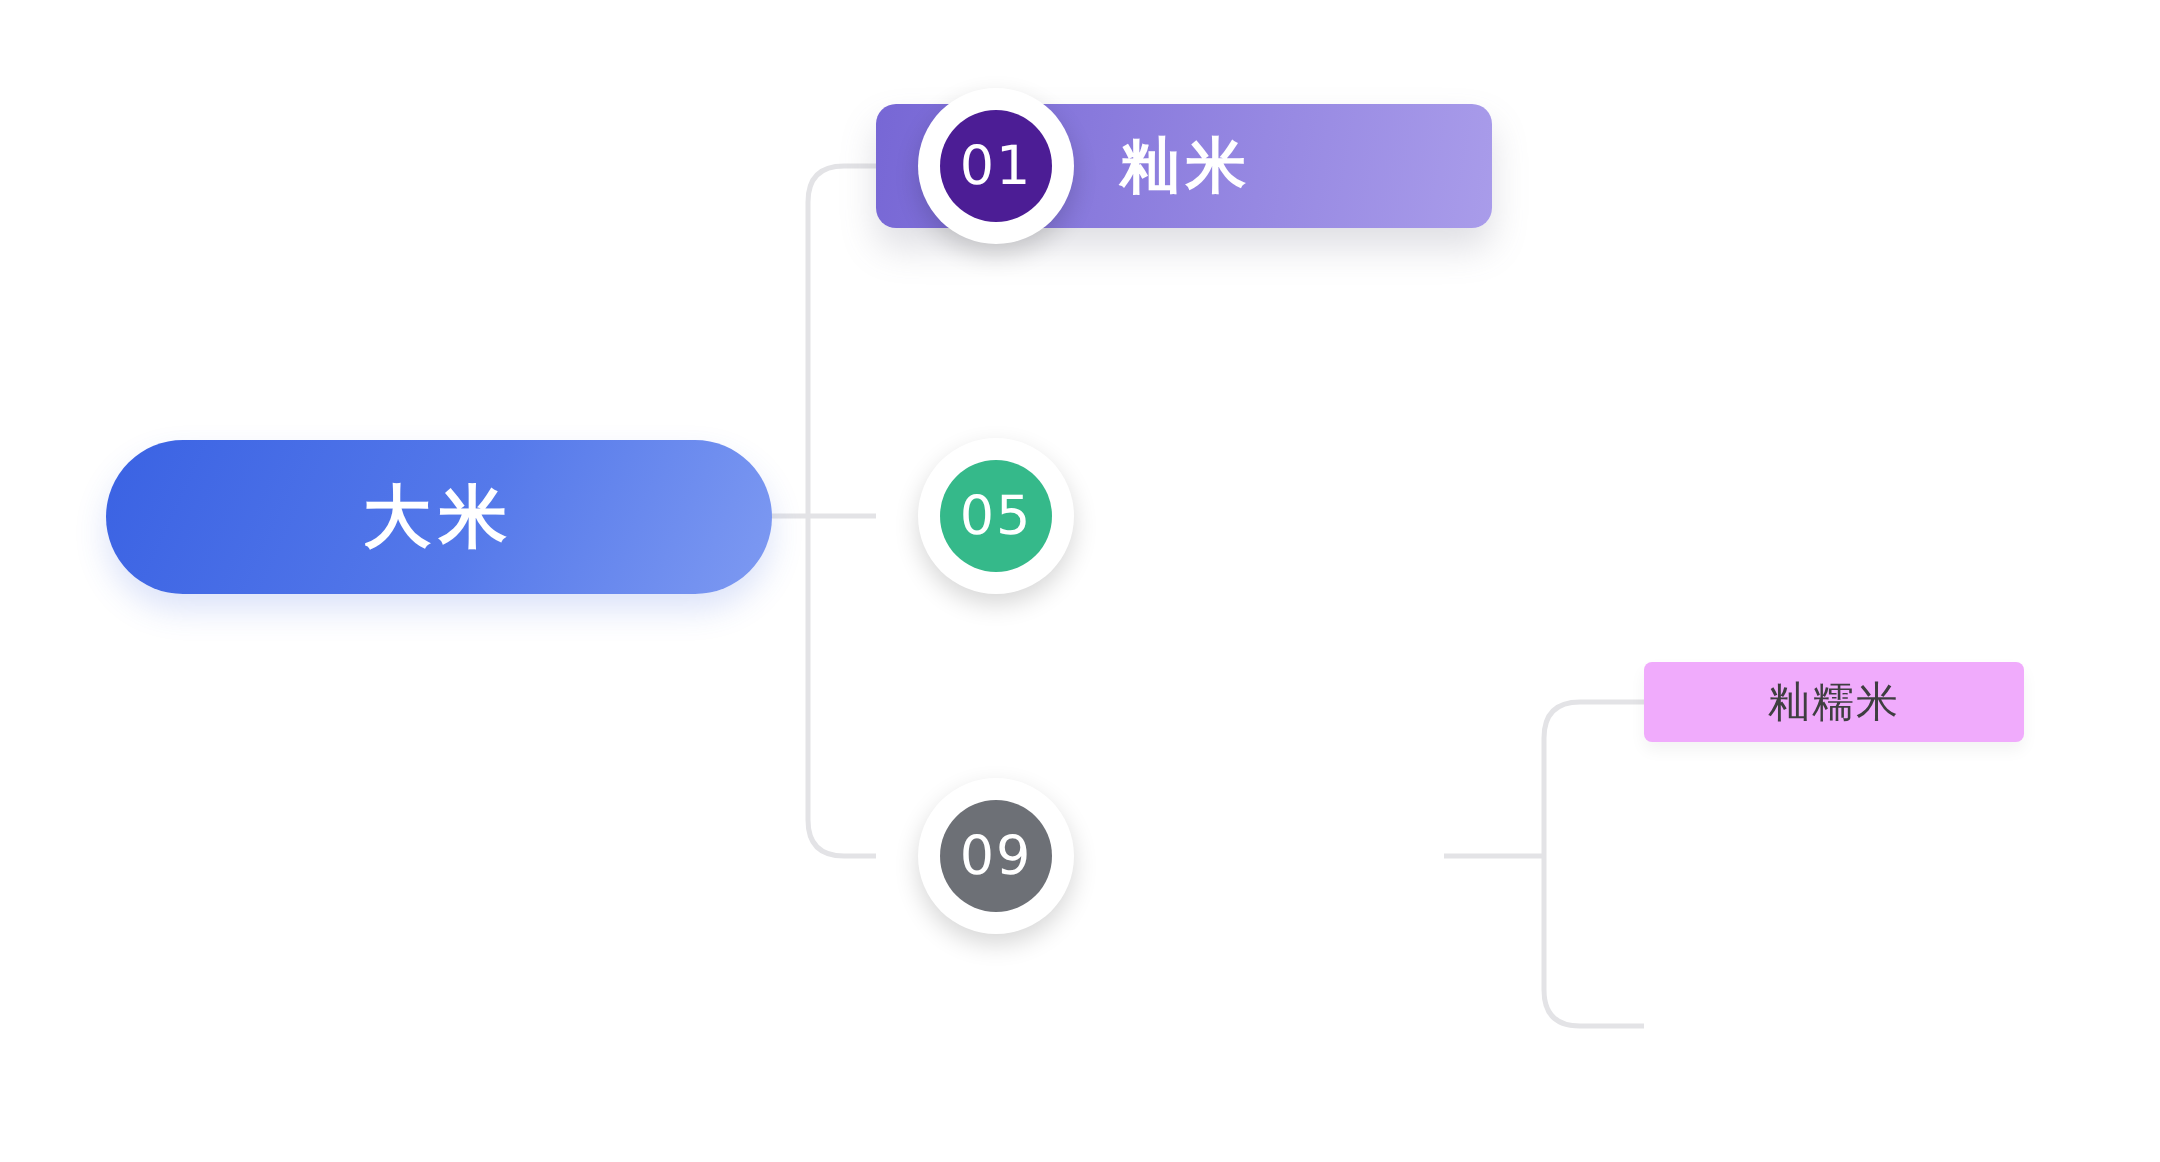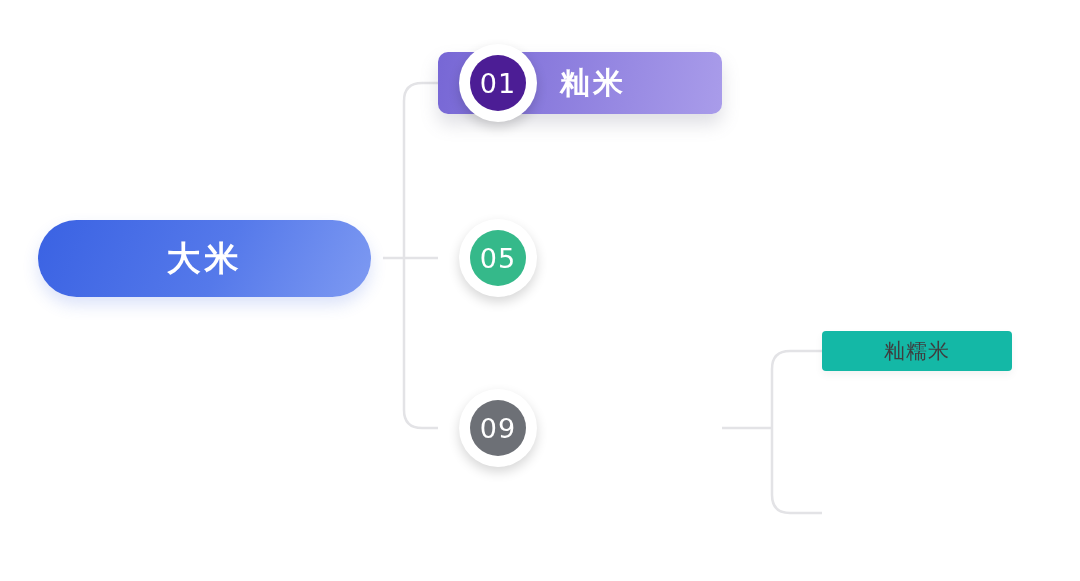--- a/index.html
+++ b/index.html
@@ -20,37 +20,37 @@
     left: 0; top: 0;
     width: 1080px;
     height: 581px;
   }
   .connectors path {
     fill: none;
     stroke-width: 2.5;
   }
   .root-node {
     position: absolute;
-    left: 38px; top: 220px;
+    left: 53px; top: 220px;
     width: 333px; height: 77px;
     border-radius: 38.5px;
     display: flex;
     align-items: center;
     justify-content: center;
     color: #ffffff;
     font-size: 34px;
     font-weight: bold;
     letter-spacing: 4px;
     box-shadow: 0 8px 16px rgba(60, 100, 220, 0.18);
     z-index: 2;
   }
   .branch-bar {
     position: absolute;
     left: 438px;
-    width: 284px; height: 62px;
+    width: 308px; height: 62px;
     border-radius: 10px;
     display: flex;
     align-items: center;
     box-sizing: border-box;
     padding-left: 122px;
     color: #ffffff;
     font-size: 30px;
     font-weight: bold;
     letter-spacing: 3px;
     box-shadow: 0 10px 18px rgba(110, 110, 130, 0.22);
@@ -124,16 +124,16 @@
   </div>
 
   <div class="badge badge-2">
     <div class="badge-inner" style="background: rgb(53, 185, 138);">05</div>
   </div>
 
   <div class="badge badge-3">
     <div class="badge-inner" style="background: rgb(109, 112, 118);">09</div>
   </div>
 
-  <div class="leaf-node leaf-1" style="background: #14b8a6; color: rgb(62, 62, 64); text-align: center;">籼糯米</div>
+  <div class="leaf-node leaf-1" style="background: #f0abfc; color: rgb(62, 62, 64); text-align: center;">籼糯米</div>
 
 
 </div>
 
 </body></html>

